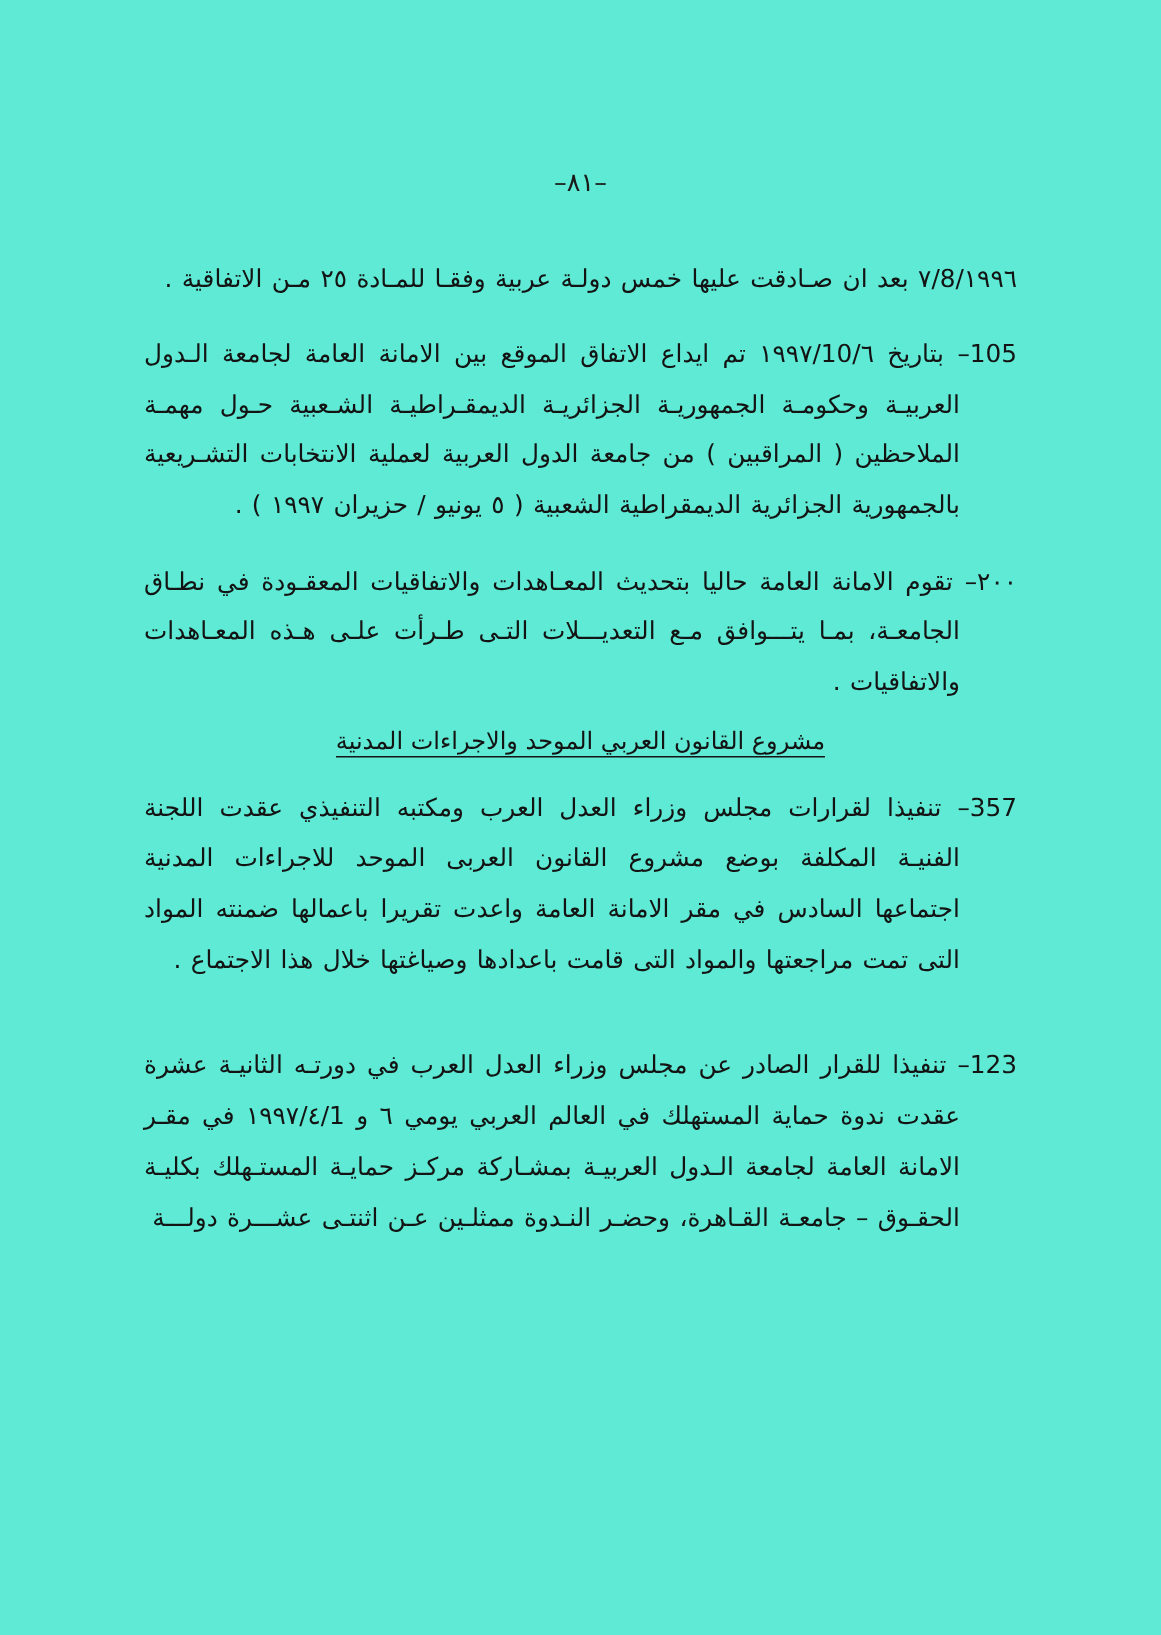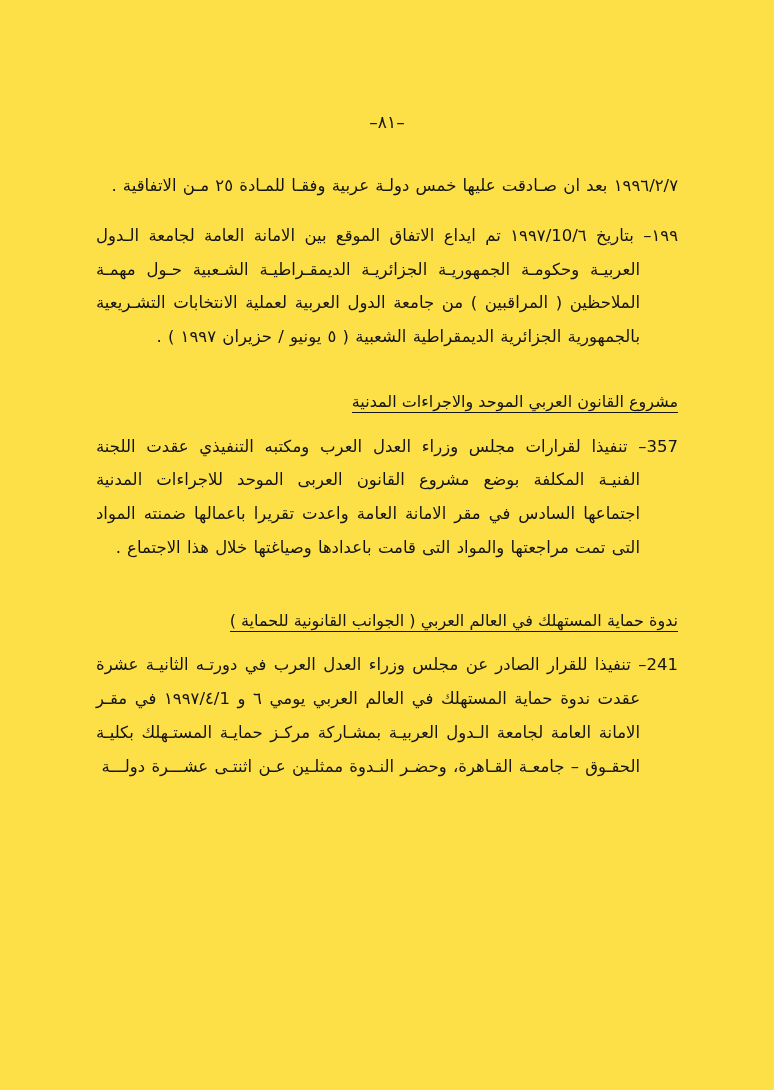--- a/index.html
+++ b/index.html
@@ -5,21 +5,21 @@
   html, body {
     margin: 0;
     padding: 0;
     background: #ffffff;
   }
   .page {
     position: relative;
     width: 774px;
     height: 1090px;
     margin: 0 auto;
-    background: #fde047;
+    background: #5eead4;
     overflow: hidden;
     font-family: "DejaVu Sans", "Liberation Sans", sans-serif;
     color: #131313;
   }
   .page-number {
     position: absolute;
     top: 112px;
     left: 0;
     width: 100%;
     text-align: center;
@@ -50,22 +50,22 @@
   .para.hang {
     padding-right: 38px;
     text-indent: -38px;
   }
   .num {
     display: inline;
     letter-spacing: 0.5px;
   }
   .heading {
     display: block;
+    text-align: center;
     font-size: 16px;
-    margin-top: 26px;
     margin-bottom: 8px;
   }
   .heading span.txt {
     display: inline-block;
     border-bottom: 1.4px solid #151515;
     padding-bottom: 1px;
   }
   .gap-sm { height: 10px; }
   .gap-md { height: 18px; }
   .spacer-block { display: block; }
@@ -73,45 +73,46 @@
 </head>
 <body>
 
 <div class="page">
 
   <div class="page-number">–٨١–</div>
 
   <div class="content">
 
     <p class="para first">
-      <span>١٩٩٦/٢/٧ بعد ان صـادقت عليها خمس دولـة عربية وفقـا للمـادة ٢٥ مـن الاتفاقية .</span>
+      <span>١٩٩٦/8/٧ بعد ان صـادقت عليها خمس دولـة عربية وفقـا للمـادة ٢٥ مـن الاتفاقية .</span>
     </p>
 
     <p class="para hang">
-      <span class="num">١٩٩–</span>
+      <span class="num">105–</span>
       <span>بتاريخ ١٩٩٧/10/٦ تم ايداع الاتفاق الموقع بين الامانة العامة لجامعة الـدول العربيـة وحكومـة الجمهوريـة الجزائريـة الديمقـراطيـة الشـعبية حـول مهمـة الملاحظين ( المراقبين ) من جامعة الدول العربية لعملية الانتخابات التشـريعية بالجمهورية الجزائرية الديمقراطية الشعبية ( ٥ يونيو / حزيران ١٩٩٧ ) .</span>
     </p>
 
+    <p class="para hang">
+      <span class="num">٢٠٠–</span>
+      <span>تقوم الامانة العامة حاليا بتحديث المعـاهدات والاتفاقيات المعقـودة في نطـاق الجامعـة، بمـا يتـــوافق مـع التعديـــلات التـى طـرأت علـى هـذه المعـاهدات والاتفاقيات .</span>
+    </p>
 
     <div class="gap-sm spacer-block"></div>
 
     <div class="heading">
       <span class="txt">مشروع القانون العربي الموحد والاجراءات المدنية</span>
     </div>
 
     <p class="para hang">
       <span class="num">357–</span>
       <span>تنفيذا لقرارات مجلس وزراء العدل العرب ومكتبه التنفيذي عقدت اللجنة الفنيـة المكلفة بوضع مشروع القانون العربى الموحد للاجراءات المدنية اجتماعها السادس في مقر الامانة العامة واعدت تقريرا باعمالها ضمنته المواد التى تمت مراجعتها والمواد التى قامت باعدادها وصياغتها خلال هذا الاجتماع .</span>
     </p>
 
     <div class="gap-md spacer-block"></div>
 
-    <div class="heading">
-      <span class="txt">ندوة حماية المستهلك في العالم العربي ( الجوانب القانونية للحماية )</span>
-    </div>
 
     <p class="para hang">
-      <span class="num">241–</span>
+      <span class="num">123–</span>
       <span>تنفيذا للقرار الصادر عن مجلس وزراء العدل العرب في دورتـه الثانيـة عشرة عقدت ندوة حماية المستهلك في العالم العربي يومي ٦ و ١٩٩٧/٤/1 في مقـر الامانة العامة لجامعة الـدول العربيـة بمشـاركة مركـز حمايـة المستـهلك بكليـة الحقـوق – جامعـة القـاهرة، وحضـر النـدوة ممثلـين عـن اثنتـى عشـــرة دولـــة</span>
     </p>
 
   </div>
 </div>
 
 </body></html>

